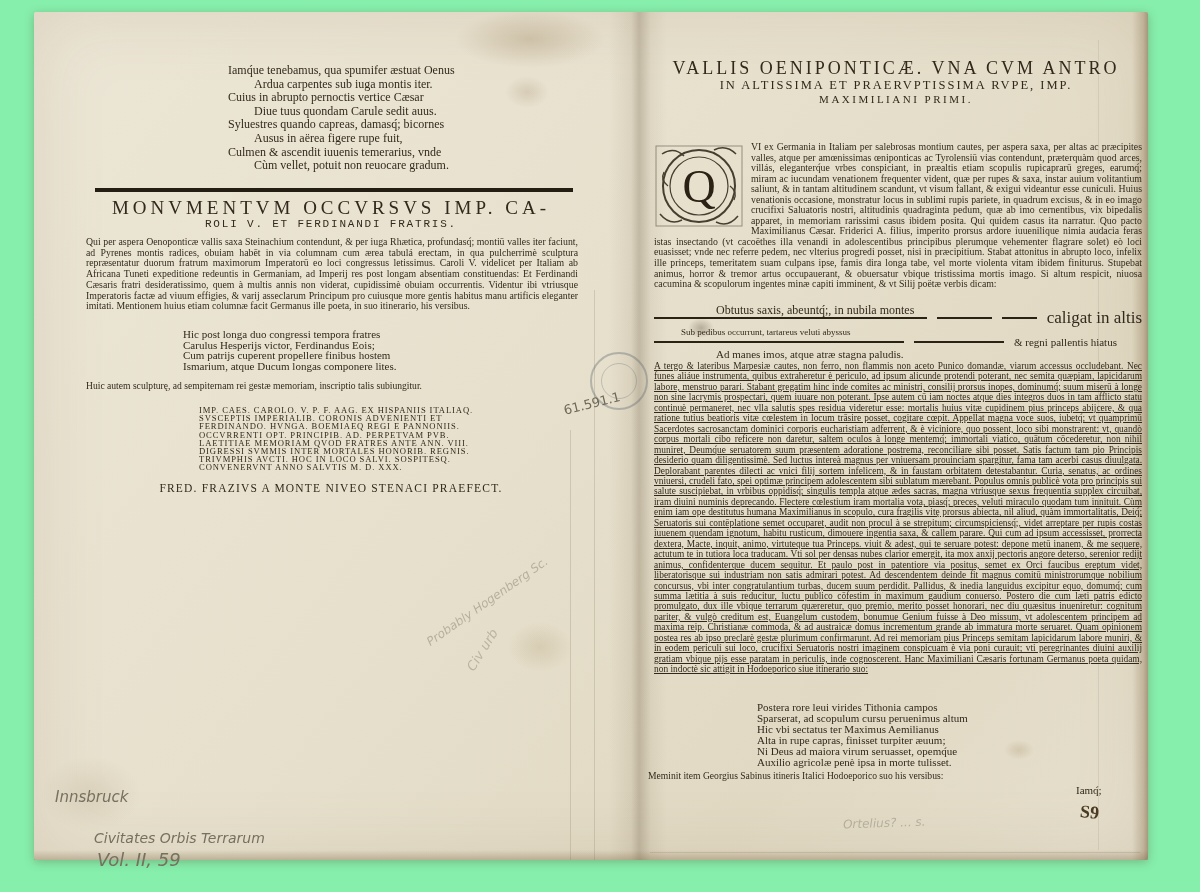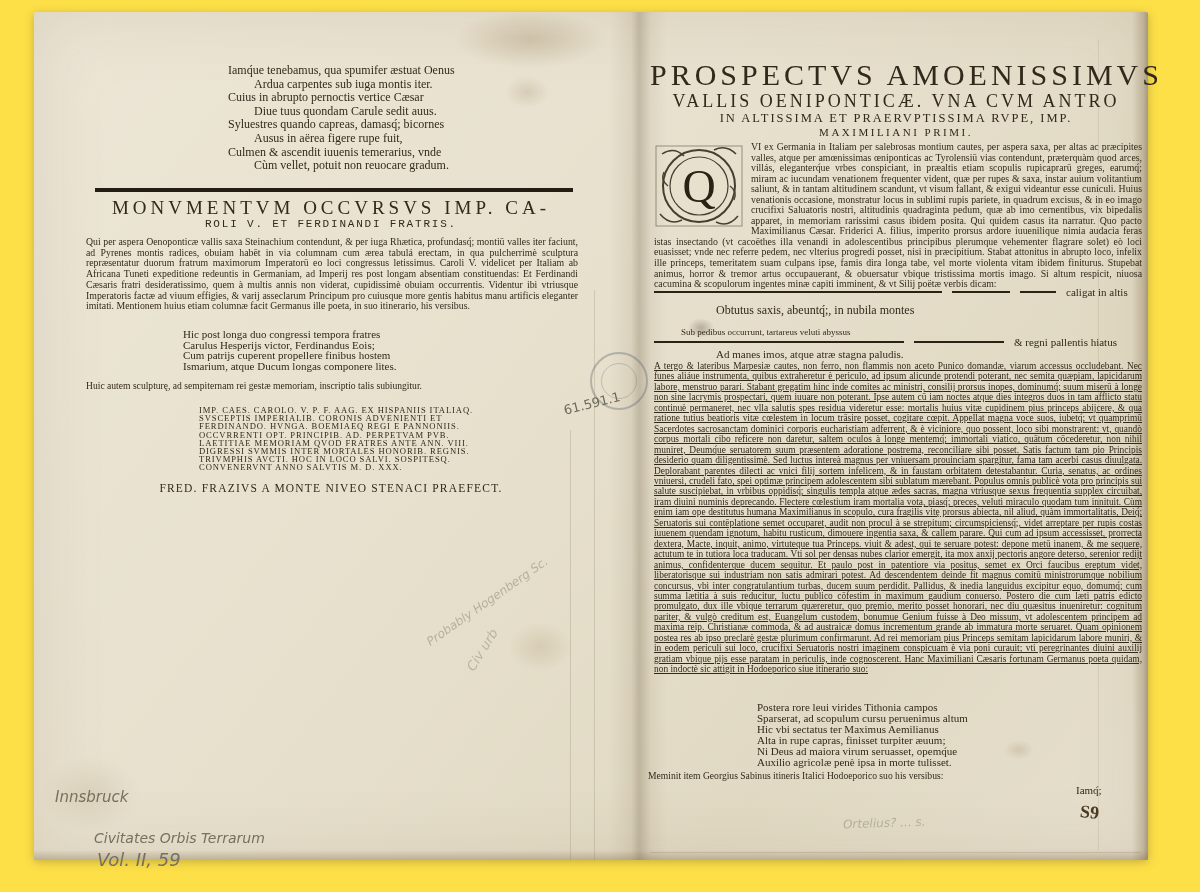--- a/index.html
+++ b/index.html
@@ -1,16 +1,16 @@
 <!DOCTYPE html>
 <html><head>
 <meta charset="utf-8">
 <style>
   html,body{margin:0;padding:0;}
-  .canvas{position:relative;width:1200px;height:892px;background:#fde047;
+  .canvas{position:relative;width:1200px;height:892px;background:#86efac;
     font-family:"Liberation Serif",serif;color:#32291c;overflow:hidden;}
   .paper{position:absolute;left:34px;top:12px;width:1114px;height:848px;border-radius:2px;
     background:linear-gradient(128deg,#ece6d6 0%,#e7e0cd 45%,#e1d9c3 75%,#e6dfcd 100%);
     box-shadow:0 2px 10px rgba(90,80,55,.35), inset 0 0 70px rgba(150,130,95,.18);}
   .gutter{position:absolute;left:575px;top:0;width:58px;height:100%;
     background:linear-gradient(90deg,rgba(0,0,0,0) 0%,rgba(110,92,60,.10) 38%,rgba(85,68,42,.25) 52%,rgba(110,92,60,.08) 72%,rgba(0,0,0,0) 100%);}
   .edge-right{position:absolute;right:0;top:0;width:16px;height:100%;border-radius:0 2px 2px 0;
     background:linear-gradient(90deg,rgba(0,0,0,0),rgba(120,98,60,.28) 70%,rgba(100,80,45,.45));}
   .edge-bottom{position:absolute;left:0;bottom:0;width:100%;height:10px;
     background:linear-gradient(180deg,rgba(0,0,0,0),rgba(110,90,55,.30));}
@@ -43,21 +43,21 @@
   
   .rtitle{left:650px;top:58px;width:492px;text-align:center;white-space:nowrap;}
   .rtitle .t1{font-size:30px;letter-spacing:4px;line-height:33px;}
   .rtitle .t2{font-size:18px;letter-spacing:3px;line-height:20px;}
   .rtitle .t3{font-size:12.5px;letter-spacing:2px;line-height:15px;}
   .rtitle .t4{font-size:11px;letter-spacing:2.5px;line-height:13px;}
   .rbody1{left:654px;top:142px;width:488px;font-size:9.8px;line-height:10.55px;text-align:justify;height:158px;overflow:hidden;}
   .dropcap{float:left;width:90px;height:84px;margin:2px 7px 2px 0;}
   .dashrow{display:flex;align-items:center;white-space:nowrap;}
   .dashrow .seg{height:2px;background:#2a2215;display:inline-block;margin-right:10px;}
-  .row1{left:654px;top:286px;width:488px;font-size:11px;}
+  .row1{left:654px;top:308px;width:488px;font-size:17px;}
   .row2{left:654px;top:336px;width:488px;font-size:11px;}
   .v1{left:716px;top:303px;font-size:12px;white-space:nowrap;}
   .v2{left:652px;top:327px;font-size:9px;white-space:nowrap;margin-left:29px;}
   .v3{left:716px;top:348px;font-size:11px;white-space:nowrap;}
   .rbody2{left:654px;top:361px;width:488px;font-size:9.4px;line-height:10.45px;text-align:justify;height:337px;overflow:hidden;text-decoration:underline;}
   .cverse{left:757px;top:702px;font-size:11px;line-height:11px;white-space:nowrap;}
   .meminit{left:648px;top:770px;font-size:9.6px;white-space:nowrap;}
   .catchword{left:1076px;top:784px;font-size:11px;}
   
   .pencil{font-family:"DejaVu Sans",sans-serif;color:#76705f;}
@@ -126,21 +126,20 @@
         <div>TRIVMPHIS AVCTI. HOC IN LOCO SALVI. SOSPITESQ.</div>
         <div>CONVENERVNT ANNO SALVTIS M. D. XXX.</div>
       </div>
     <div class="abs coloph ink">
         <div>FRED. FRAZIVS A MONTE NIVEO STENACI PRAEFECT.</div>
       </div>
   </section>
 
   <section>
     <div class="abs rtitle ink">
-      <div class="t1">PROSPECTVS AMOENISSIMVS</div>
       <div class="t2">VALLIS OENIPONTICÆ. VNA CVM ANTRO</div>
       <div class="t3">IN ALTISSIMA ET PRAERVPTISSIMA RVPE, IMP.</div>
       <div class="t4">MAXIMILIANI PRIMI.</div>
     </div>
 
     <div class="abs rbody1 ink">
       <span class="dropcap">
         <svg viewBox="0 0 90 84" width="90" height="84" aria-hidden="true">
           <g fill="none" stroke="#2b2215" stroke-width="2" opacity="0.85">
             <rect x="2" y="2" width="86" height="80" stroke-width="1" opacity="0.5"></rect>

